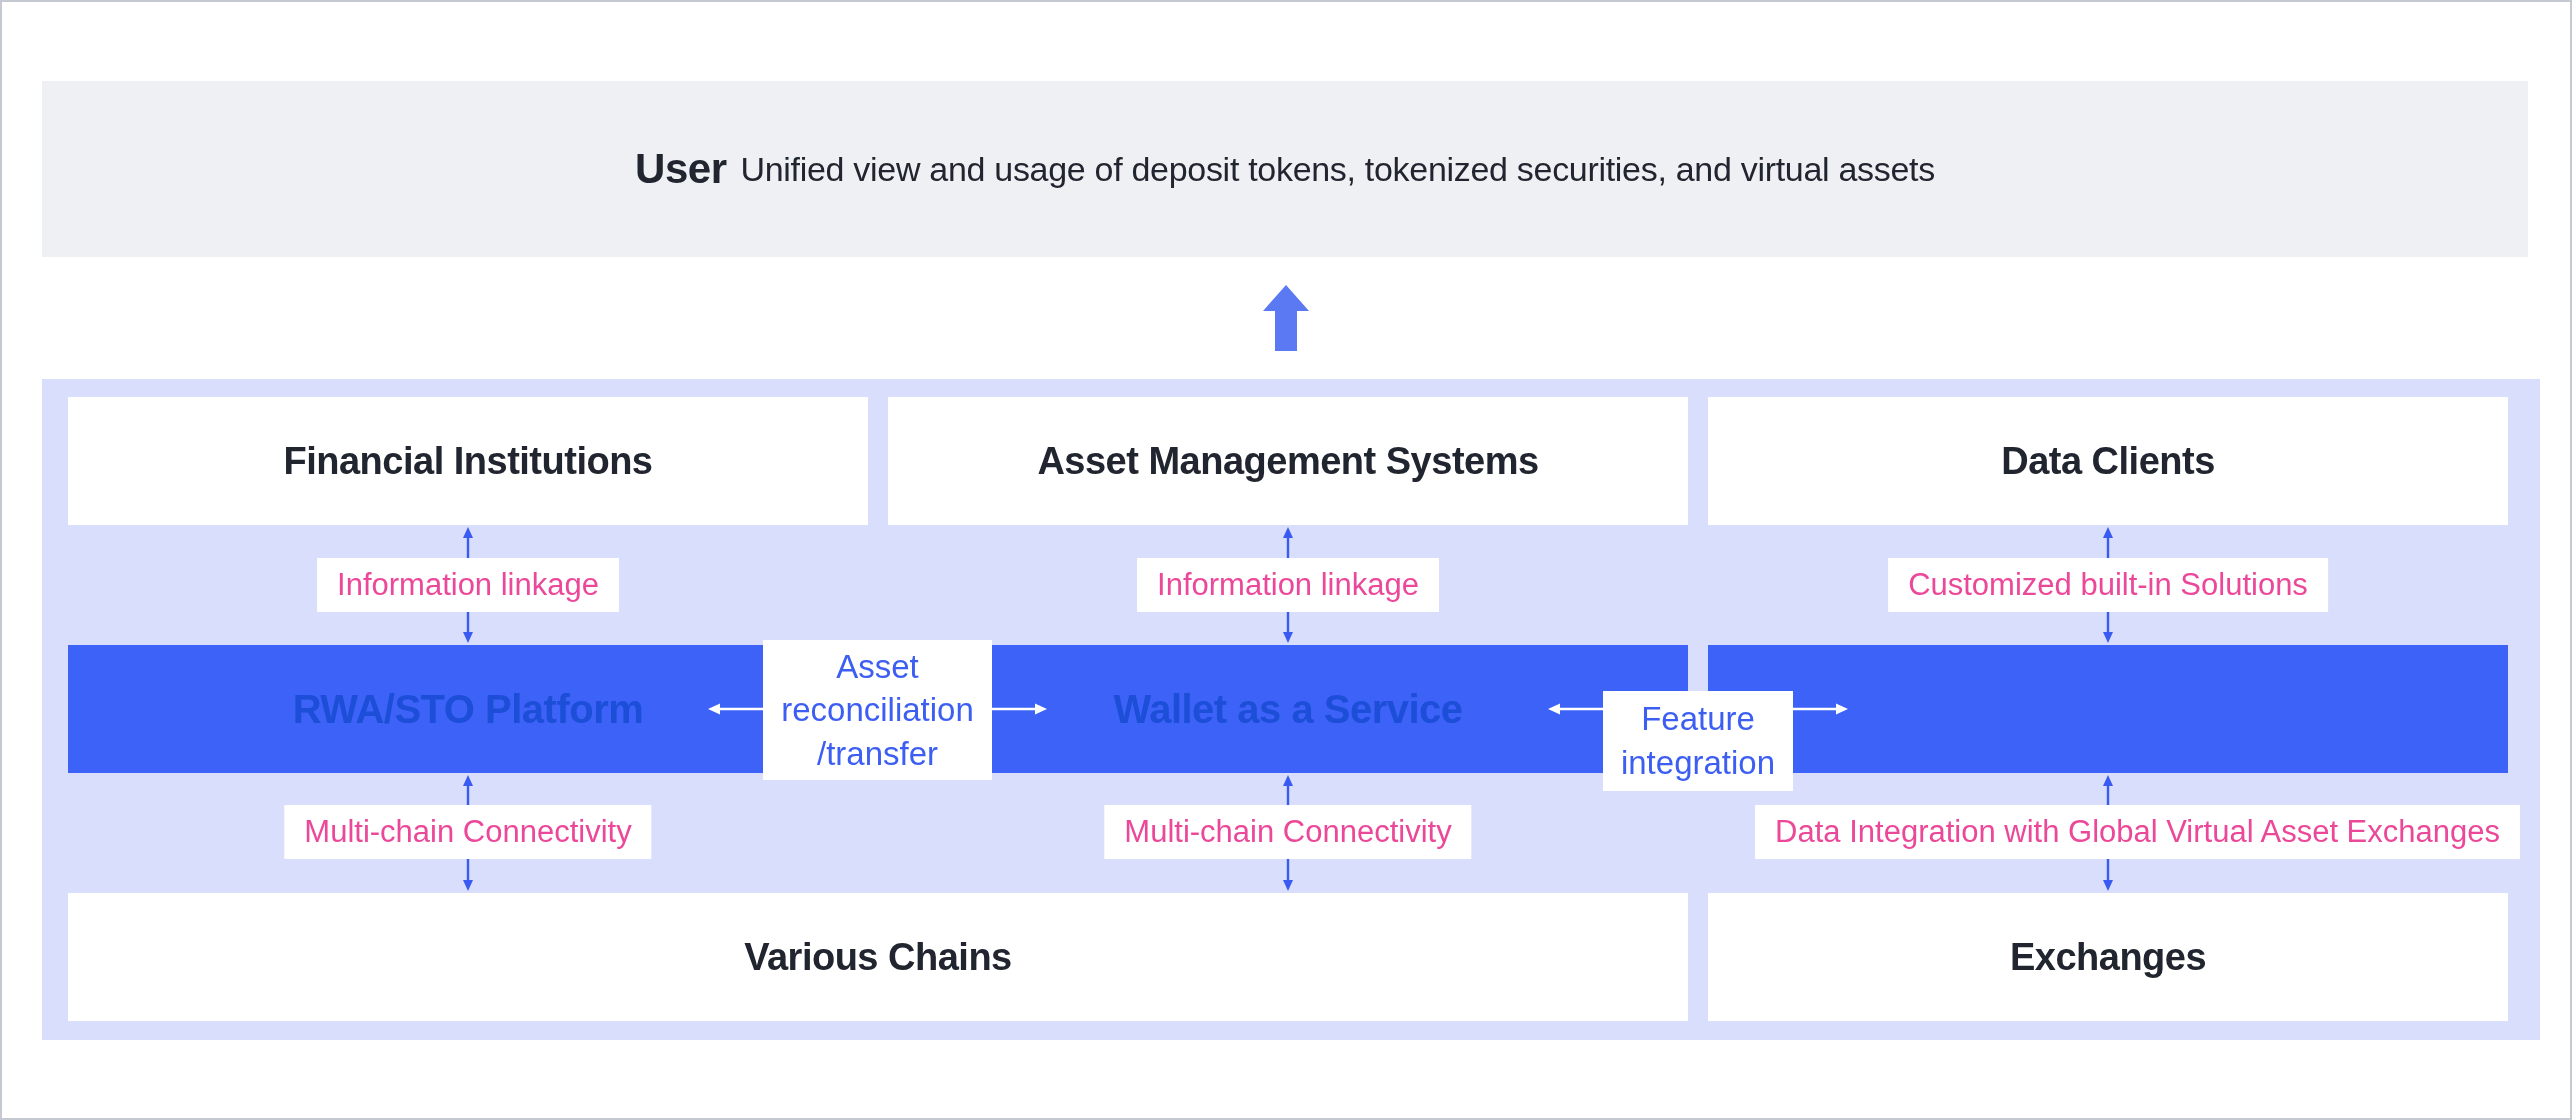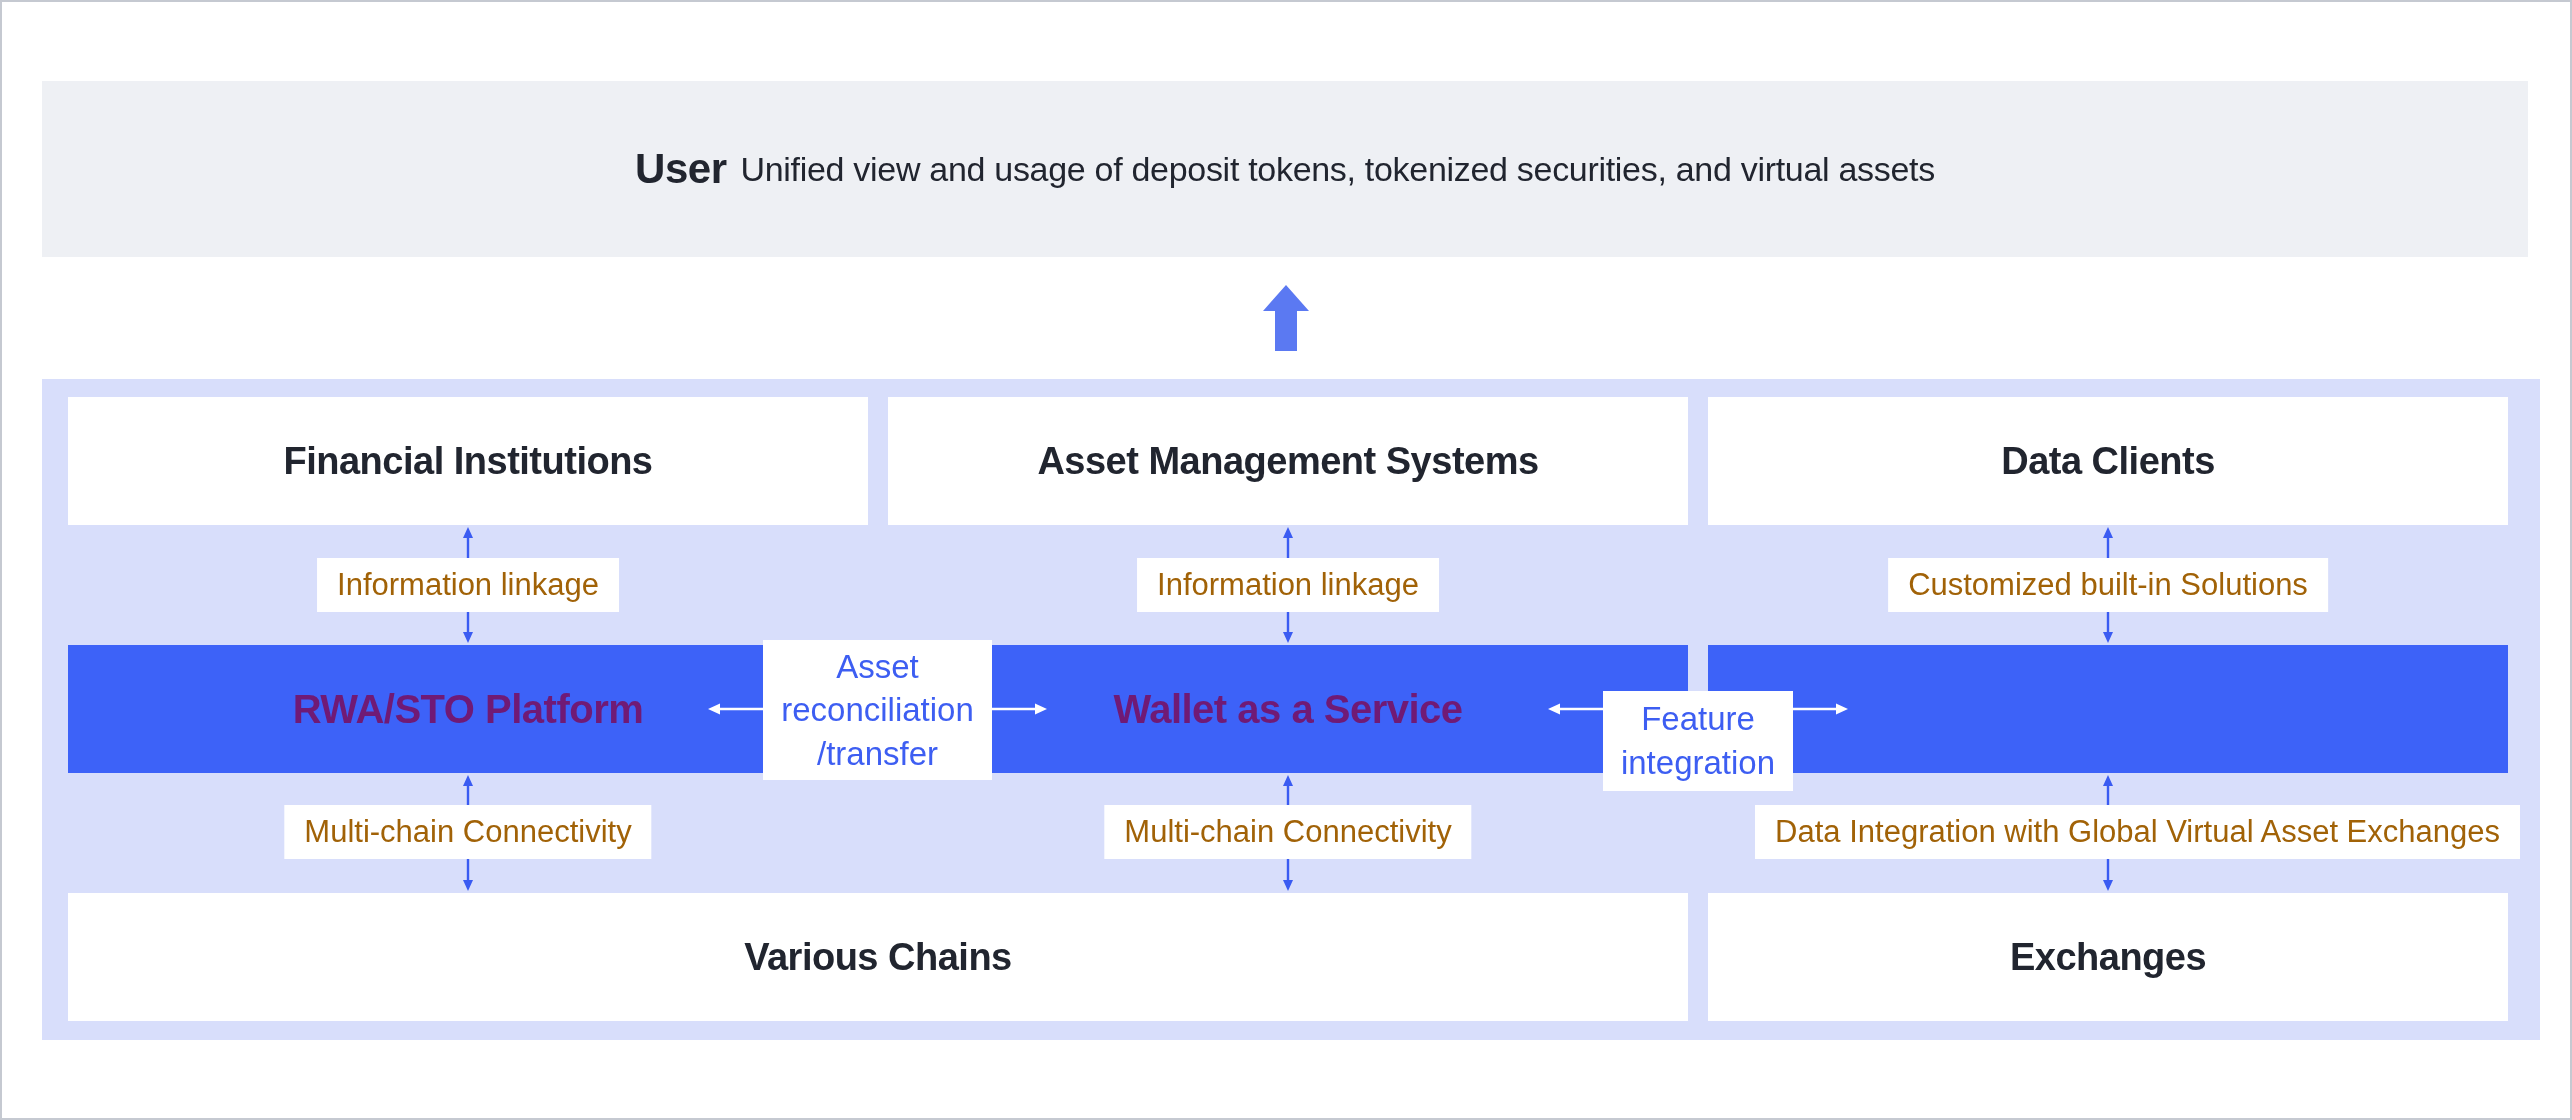--- a/index.html
+++ b/index.html
@@ -29,30 +29,30 @@
   .colA{left:26px;width:800px;}
   .colB{left:846px;width:800px;}
   .colC{left:1666px;width:800px;}
   .wide{left:26px;width:1620px;}
 
   
   .bar{position:absolute;top:266px;height:128px;background:#3d62f8;}
   .bar-left{left:26px;width:1620px;}
   .bar-right{left:1666px;width:800px;}
   .bar-title{position:absolute;top:266px;height:128px;display:flex;align-items:center;
-    justify-content:center;color:#701a75;font-size:40px;font-weight:bold;
+    justify-content:center;color:#1d4ed8;font-size:40px;font-weight:bold;
     letter-spacing:-0.5px;z-index:3;}
 
   
   .v-arrow{position:absolute;width:16px;height:116px;z-index:1;}
   .va-r1{top:148px;} .va-r2{top:396px;}
   .vx-a{left:418px;} .vx-b{left:1238px;} .vx-c{left:2058px;}
 
   
-  .chip{position:absolute;background:#ffffff;color:#a16207;font-size:31px;
+  .chip{position:absolute;background:#ffffff;color:#ec4899;font-size:31px;
     padding:9px 20px;white-space:nowrap;z-index:2;transform:translate(-50%,-50%);}
   .chip.right-edge{transform:translateY(-50%);}
 
   
   .connector{position:absolute;background:#ffffff;color:#3d5ef2;font-size:33px;
     display:flex;flex-direction:column;align-items:center;justify-content:center;
     line-height:1.32;z-index:4;text-align:center;}
   .connector.asset{left:721px;top:261px;width:229px;height:140px;}
   .connector.feature{left:1561px;top:296px;width:190px;height:100px;margin-top:16px;}
 

